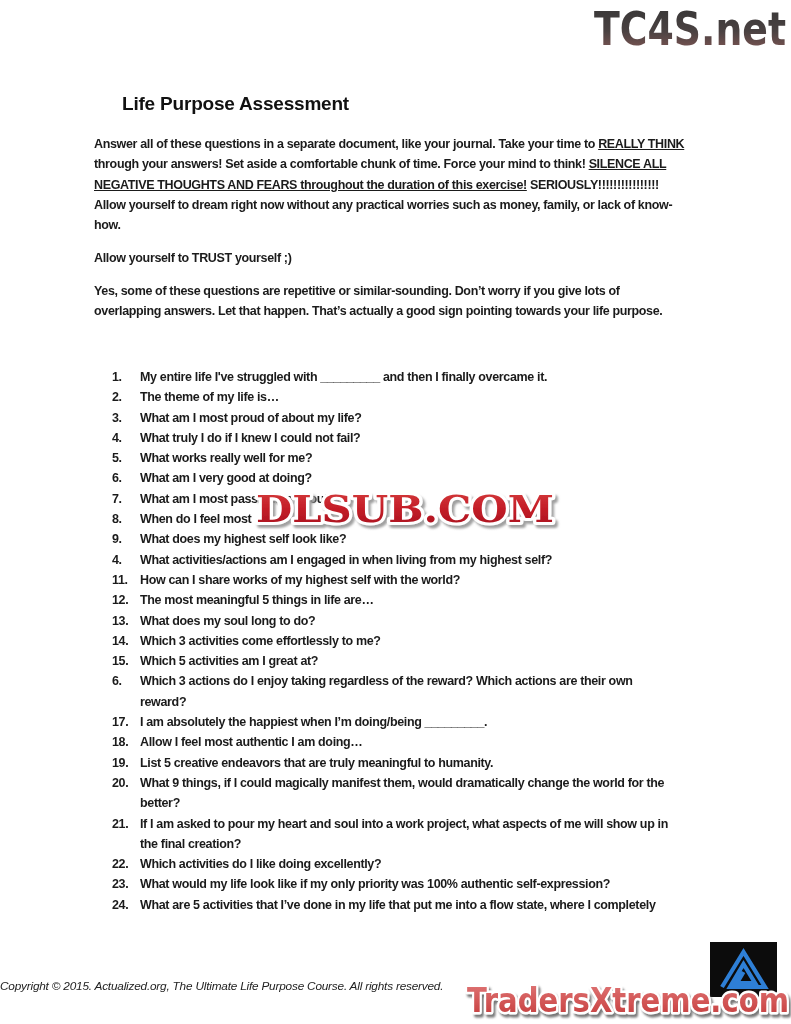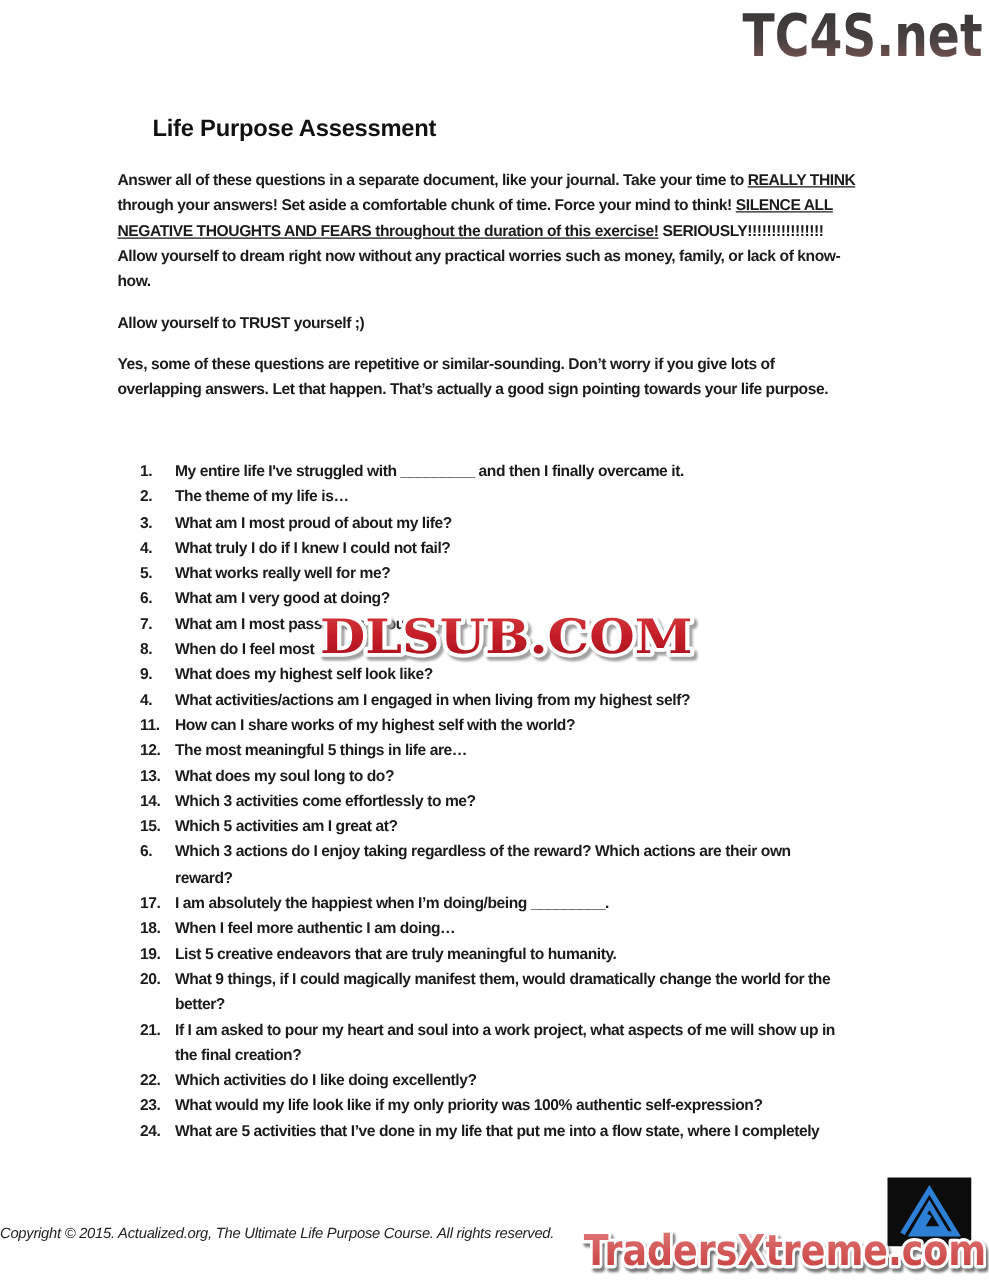--- a/index.html
+++ b/index.html
@@ -118,21 +118,21 @@
       <span class="q-num">6.</span>
       <div class="q-line"><span>Which 3 actions do I enjoy taking regardless of the reward? Which actions are their own</span></div>
       <div class="q-line">reward?</div>
     </div>
     <div class="q-item">
       <span class="q-num">17.</span>
       <div class="q-line"><span>I am absolutely the happiest when I’m doing/being _________.</span></div>
     </div>
     <div class="q-item">
       <span class="q-num">18.</span>
-      <div class="q-line"><span>When I feel more authentic I am doing…</span></div>
+      <div class="q-line"><span>Allow I feel most authentic I am doing…</span></div>
     </div>
     <div class="q-item">
       <span class="q-num">19.</span>
       <div class="q-line"><span>List 5 creative endeavors that are truly meaningful to humanity.</span></div>
     </div>
     <div class="q-item">
       <span class="q-num">20.</span>
       <div class="q-line"><span>What 9 things, if I could magically manifest them, would dramatically change the world for the</span></div>
       <div class="q-line">better?</div>
     </div>

